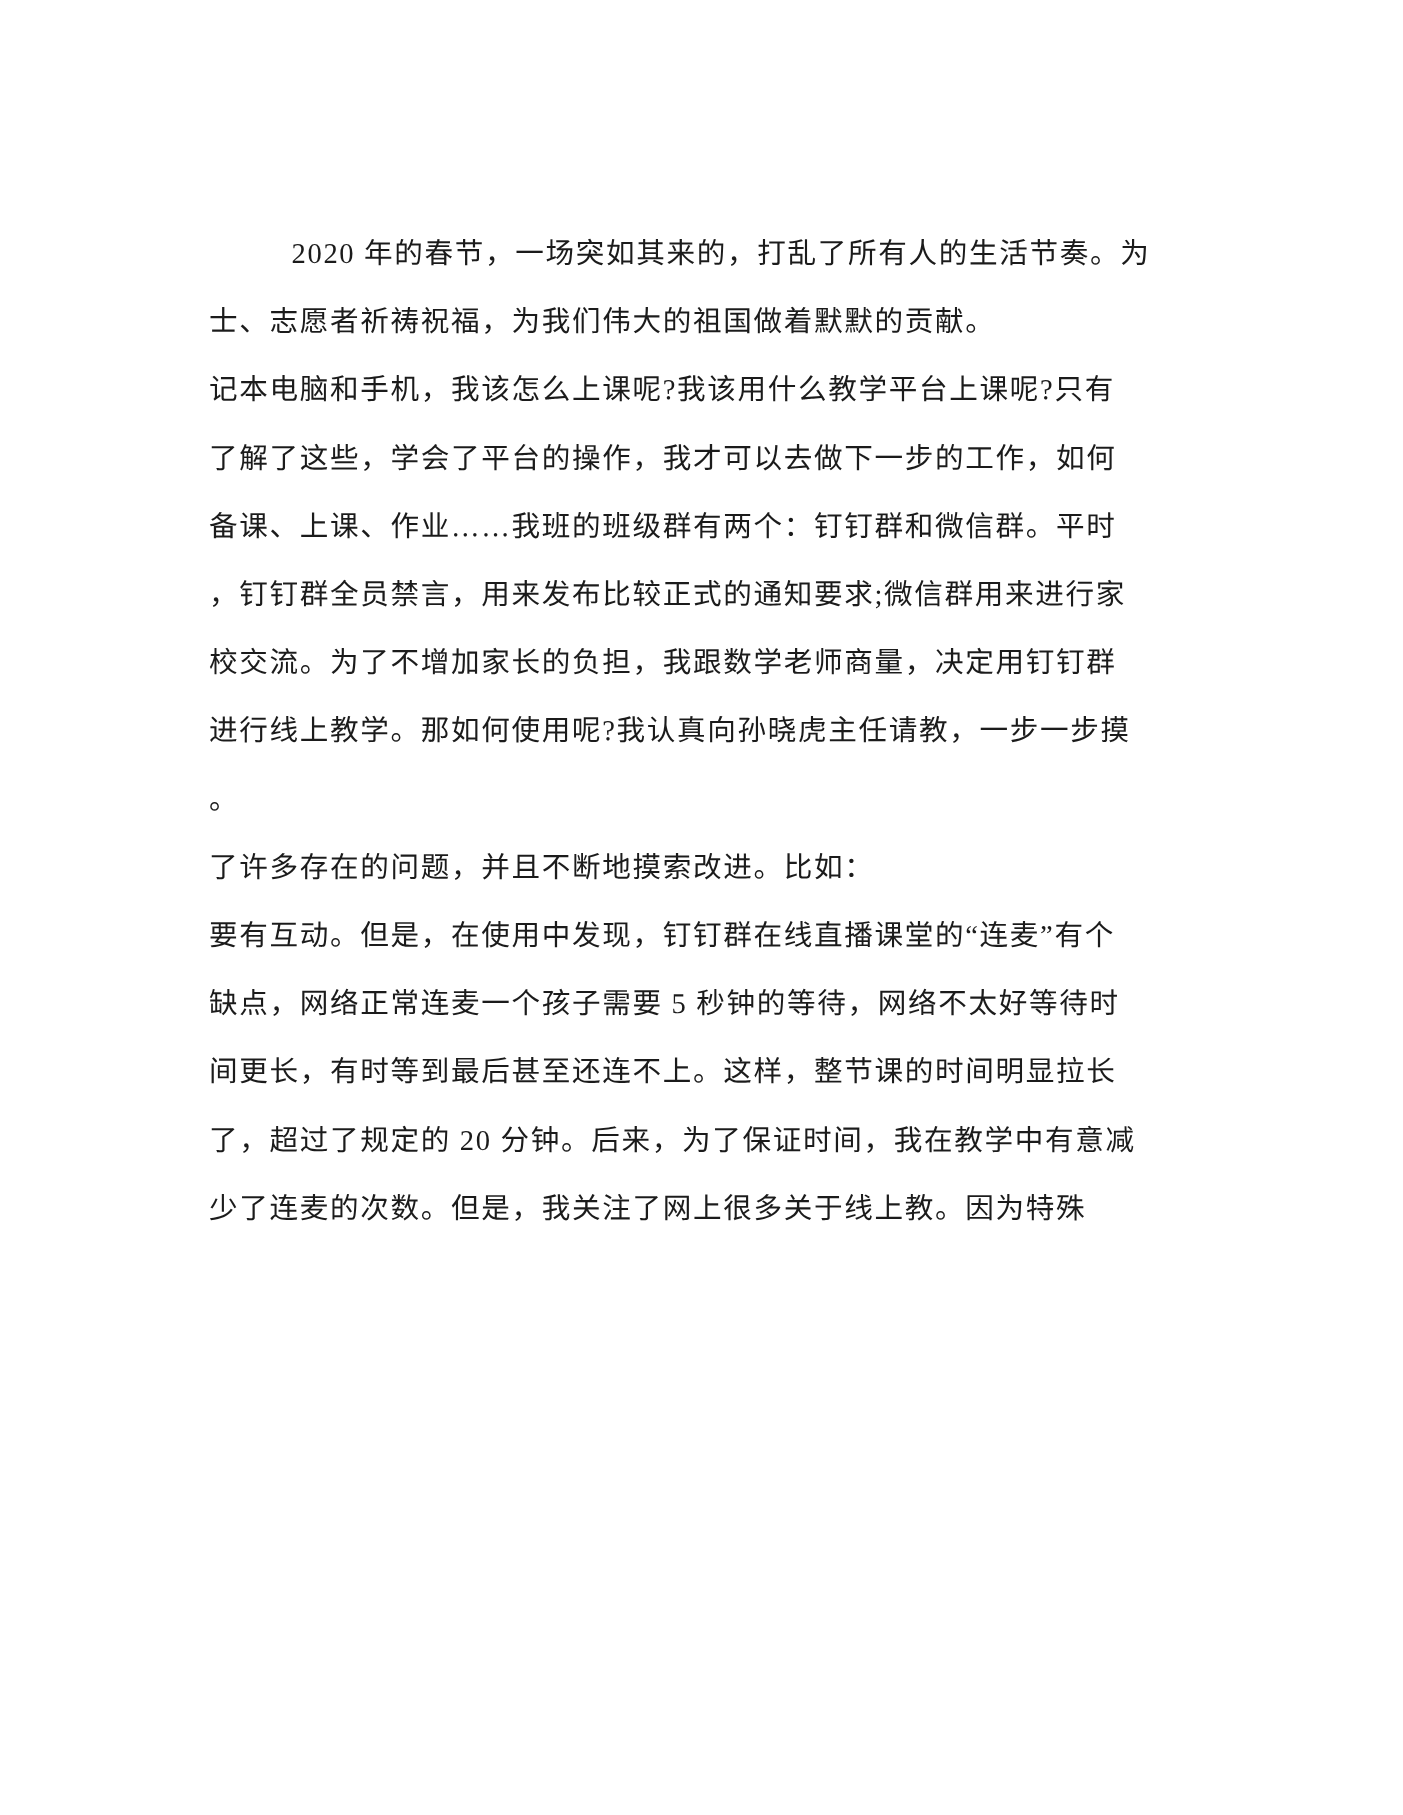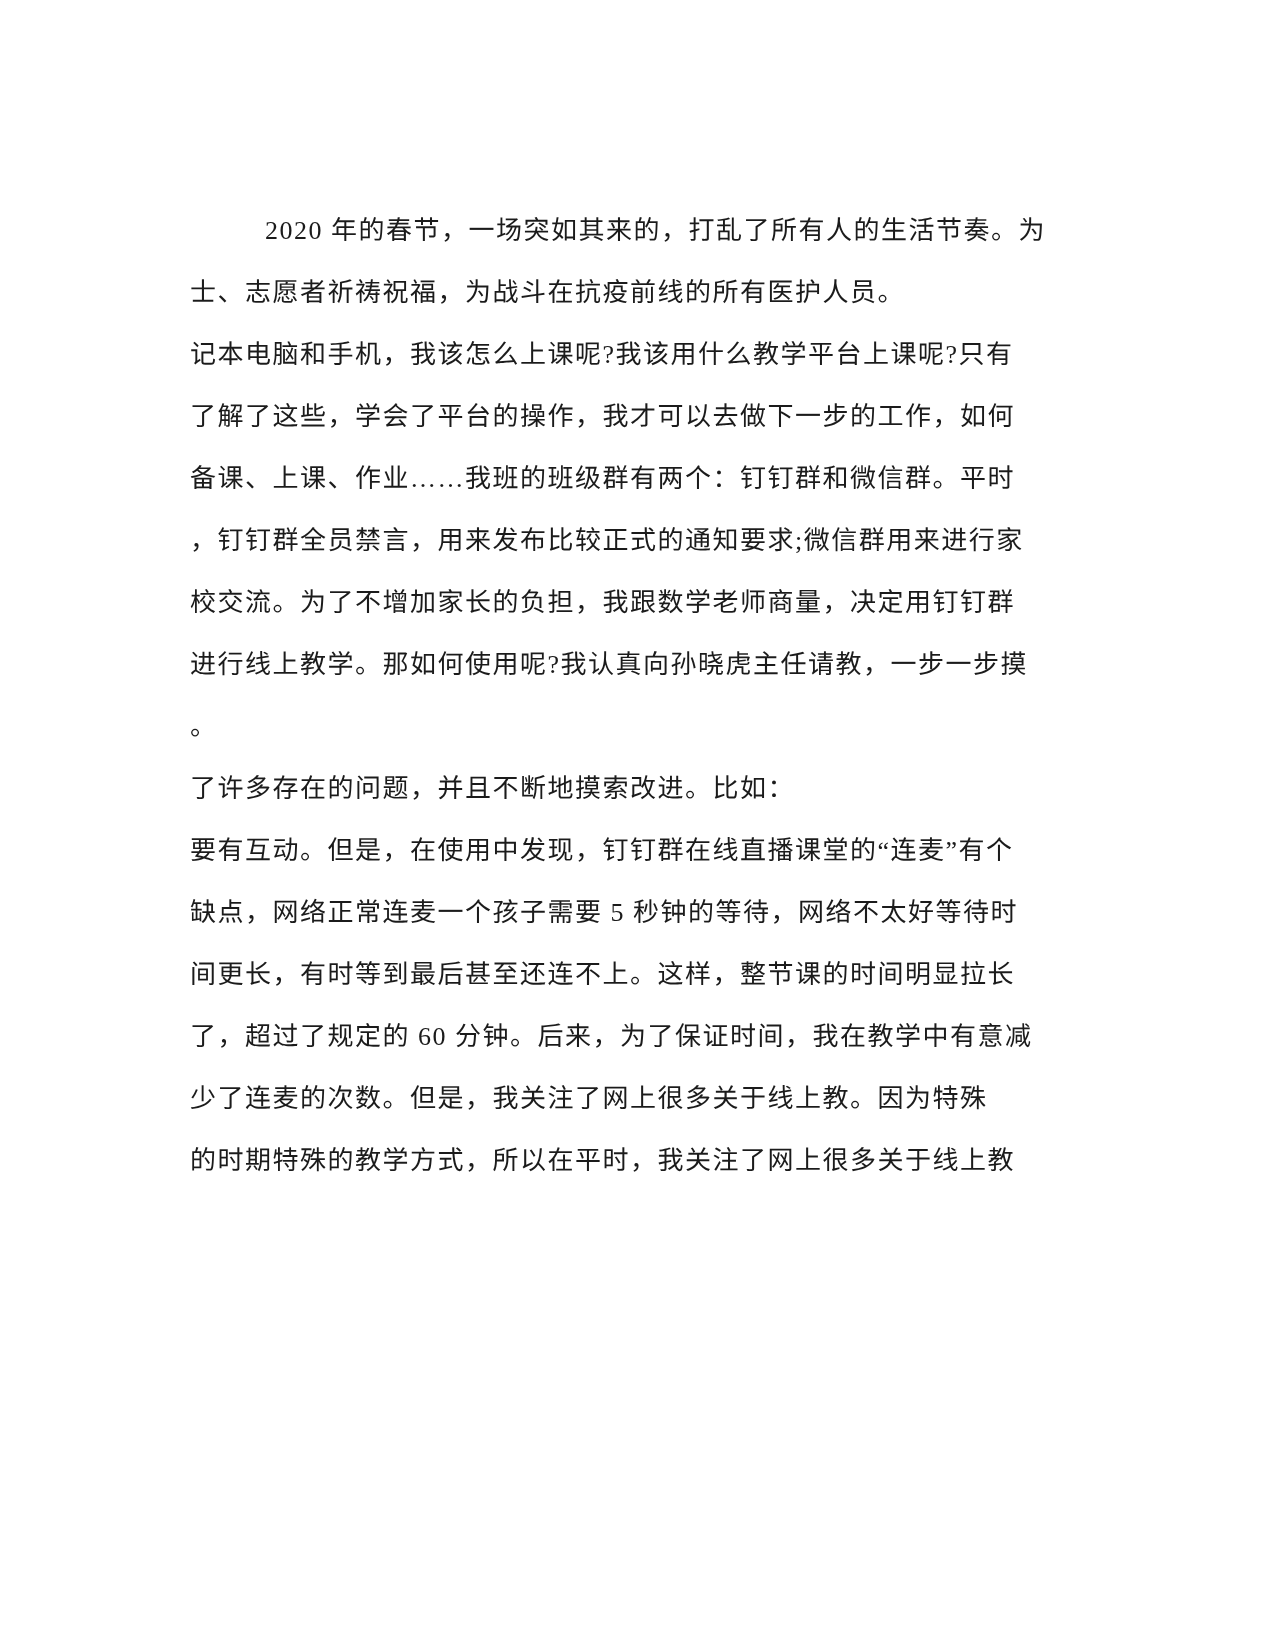--- a/index.html
+++ b/index.html
@@ -40,35 +40,34 @@
   .line.indent {
     padding-left: 75px;
   }
 </style>
 </head>
 <body>
 
 <div class="page" style="background: rgb(255, 255, 255); color: rgb(27, 27, 27);">
     <div class="paragraph">
       <div class="line indent">2020 年的春节，一场突如其来的，打乱了所有人的生活节奏。为</div>
-      <div class="line">士、志愿者祈祷祝福，为战斗在抗疫前线的所有医护人员。</div>
+      <div class="line">士、志愿者祈祷祝福，为我们伟大的祖国做着默默的贡献。</div>
     </div>
     <div class="paragraph">
       <div class="line">记本电脑和手机，我该怎么上课呢?我该用什么教学平台上课呢?只有</div>
       <div class="line">了解了这些，学会了平台的操作，我才可以去做下一步的工作，如何</div>
       <div class="line">备课、上课、作业……我班的班级群有两个：钉钉群和微信群。平时</div>
       <div class="line">，钉钉群全员禁言，用来发布比较正式的通知要求;微信群用来进行家</div>
       <div class="line">校交流。为了不增加家长的负担，我跟数学老师商量，决定用钉钉群</div>
       <div class="line">进行线上教学。那如何使用呢?我认真向孙晓虎主任请教，一步一步摸</div>
       <div class="line">。</div>
     </div>
     <div class="paragraph">
       <div class="line">了许多存在的问题，并且不断地摸索改进。比如：</div>
     </div>
     <div class="paragraph">
       <div class="line">要有互动。但是，在使用中发现，钉钉群在线直播课堂的“连麦”有个</div>
       <div class="line">缺点，网络正常连麦一个孩子需要 5 秒钟的等待，网络不太好等待时</div>
       <div class="line">间更长，有时等到最后甚至还连不上。这样，整节课的时间明显拉长</div>
-      <div class="line">了，超过了规定的 60 分钟。后来，为了保证时间，我在教学中有意减</div>
+      <div class="line">了，超过了规定的 20 分钟。后来，为了保证时间，我在教学中有意减</div>
       <div class="line">少了连麦的次数。但是，我关注了网上很多关于线上教。因为特殊</div>
-      <div class="line">的时期特殊的教学方式，所以在平时，我关注了网上很多关于线上教</div>
     </div>
   </div>
 
 </body></html>

